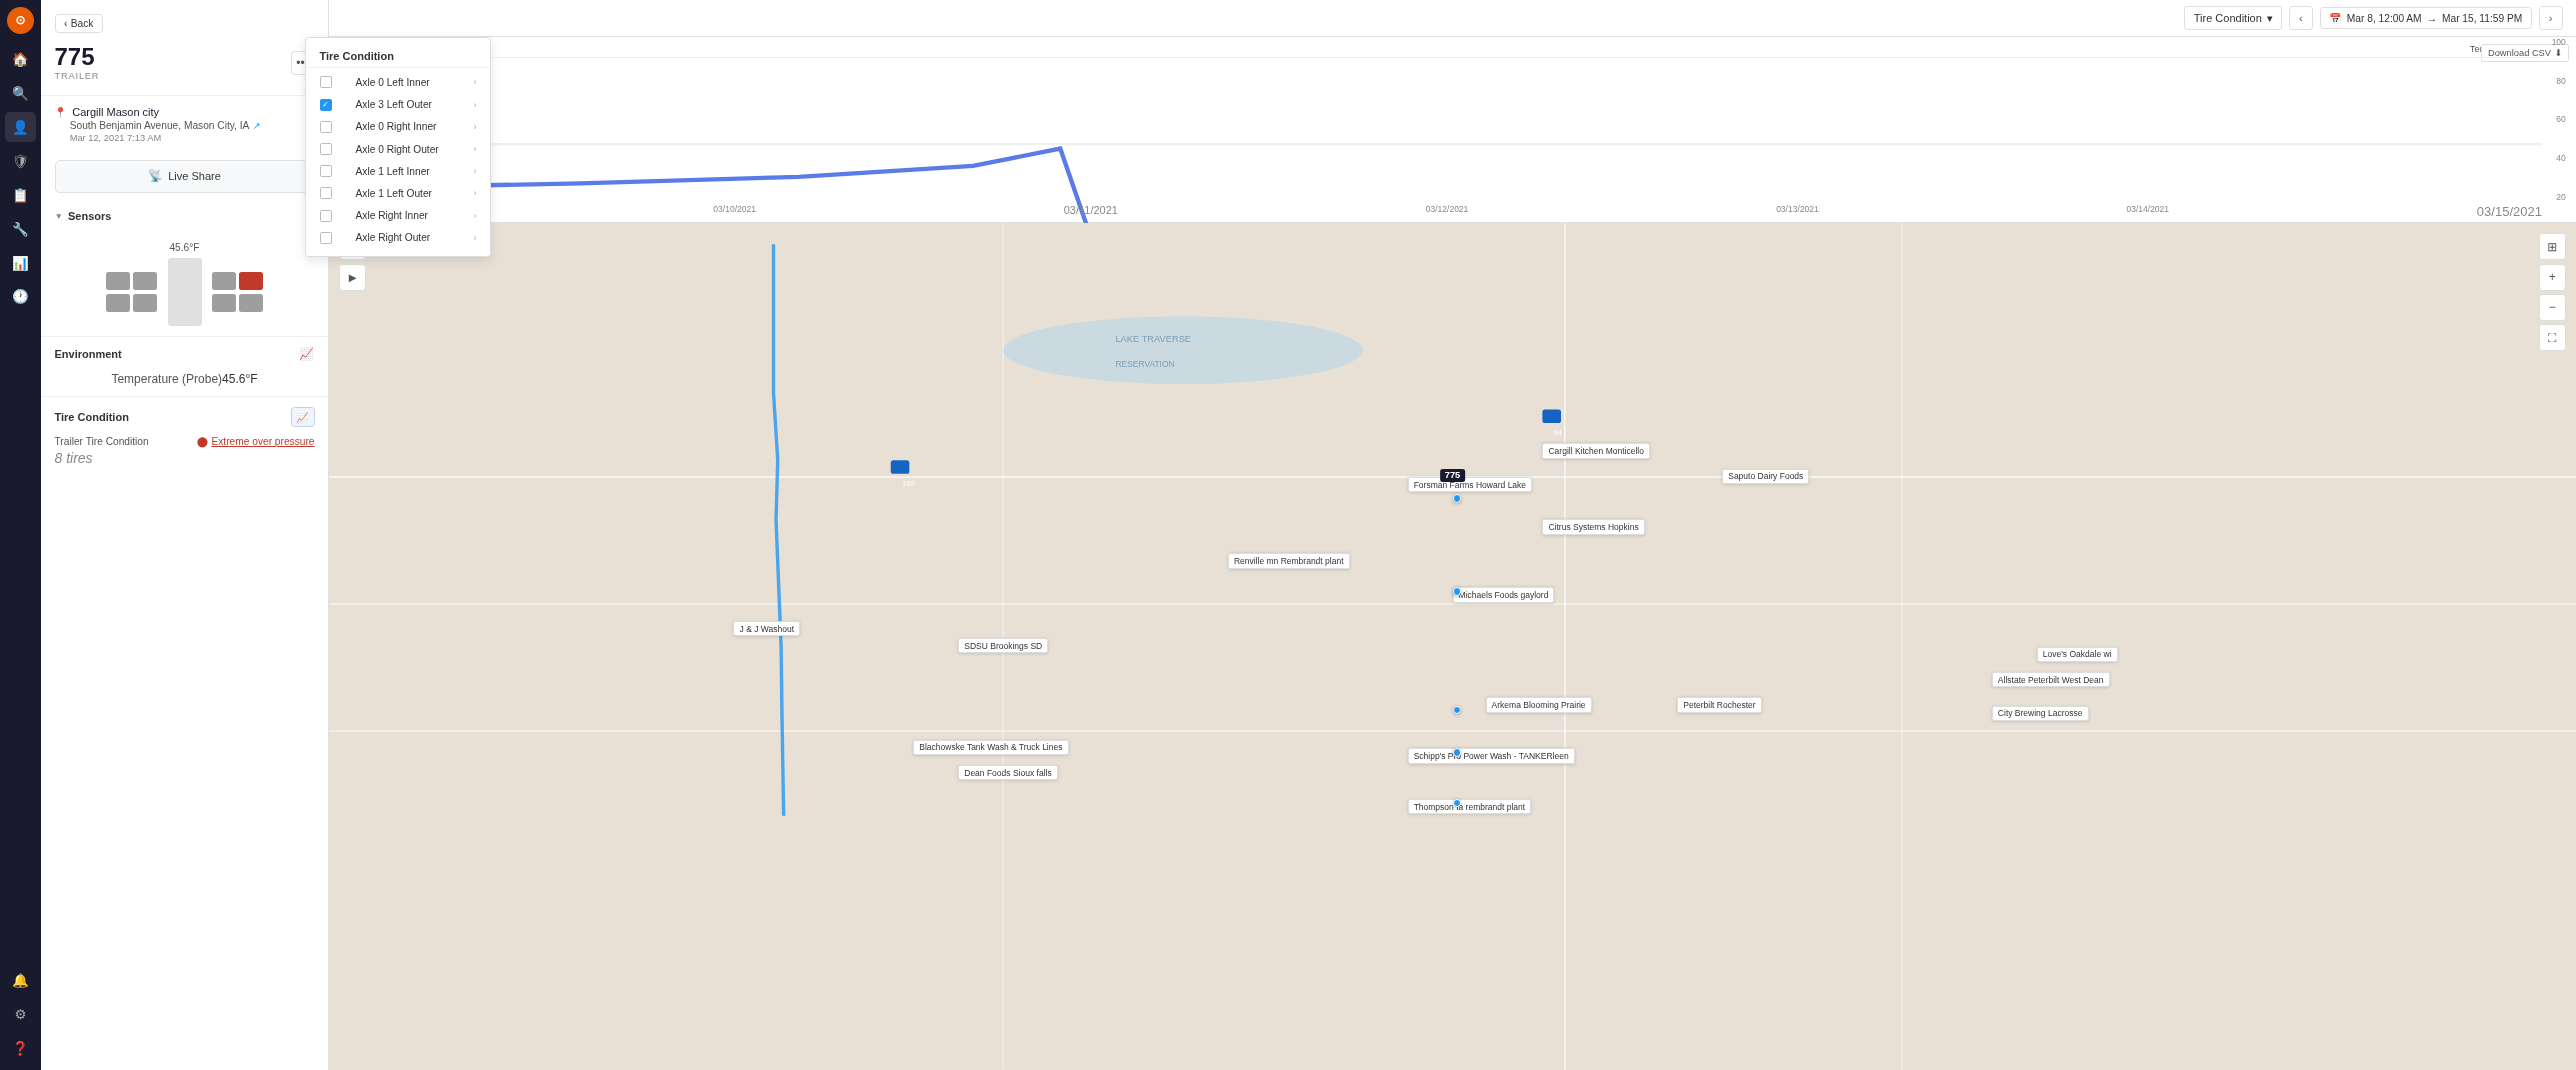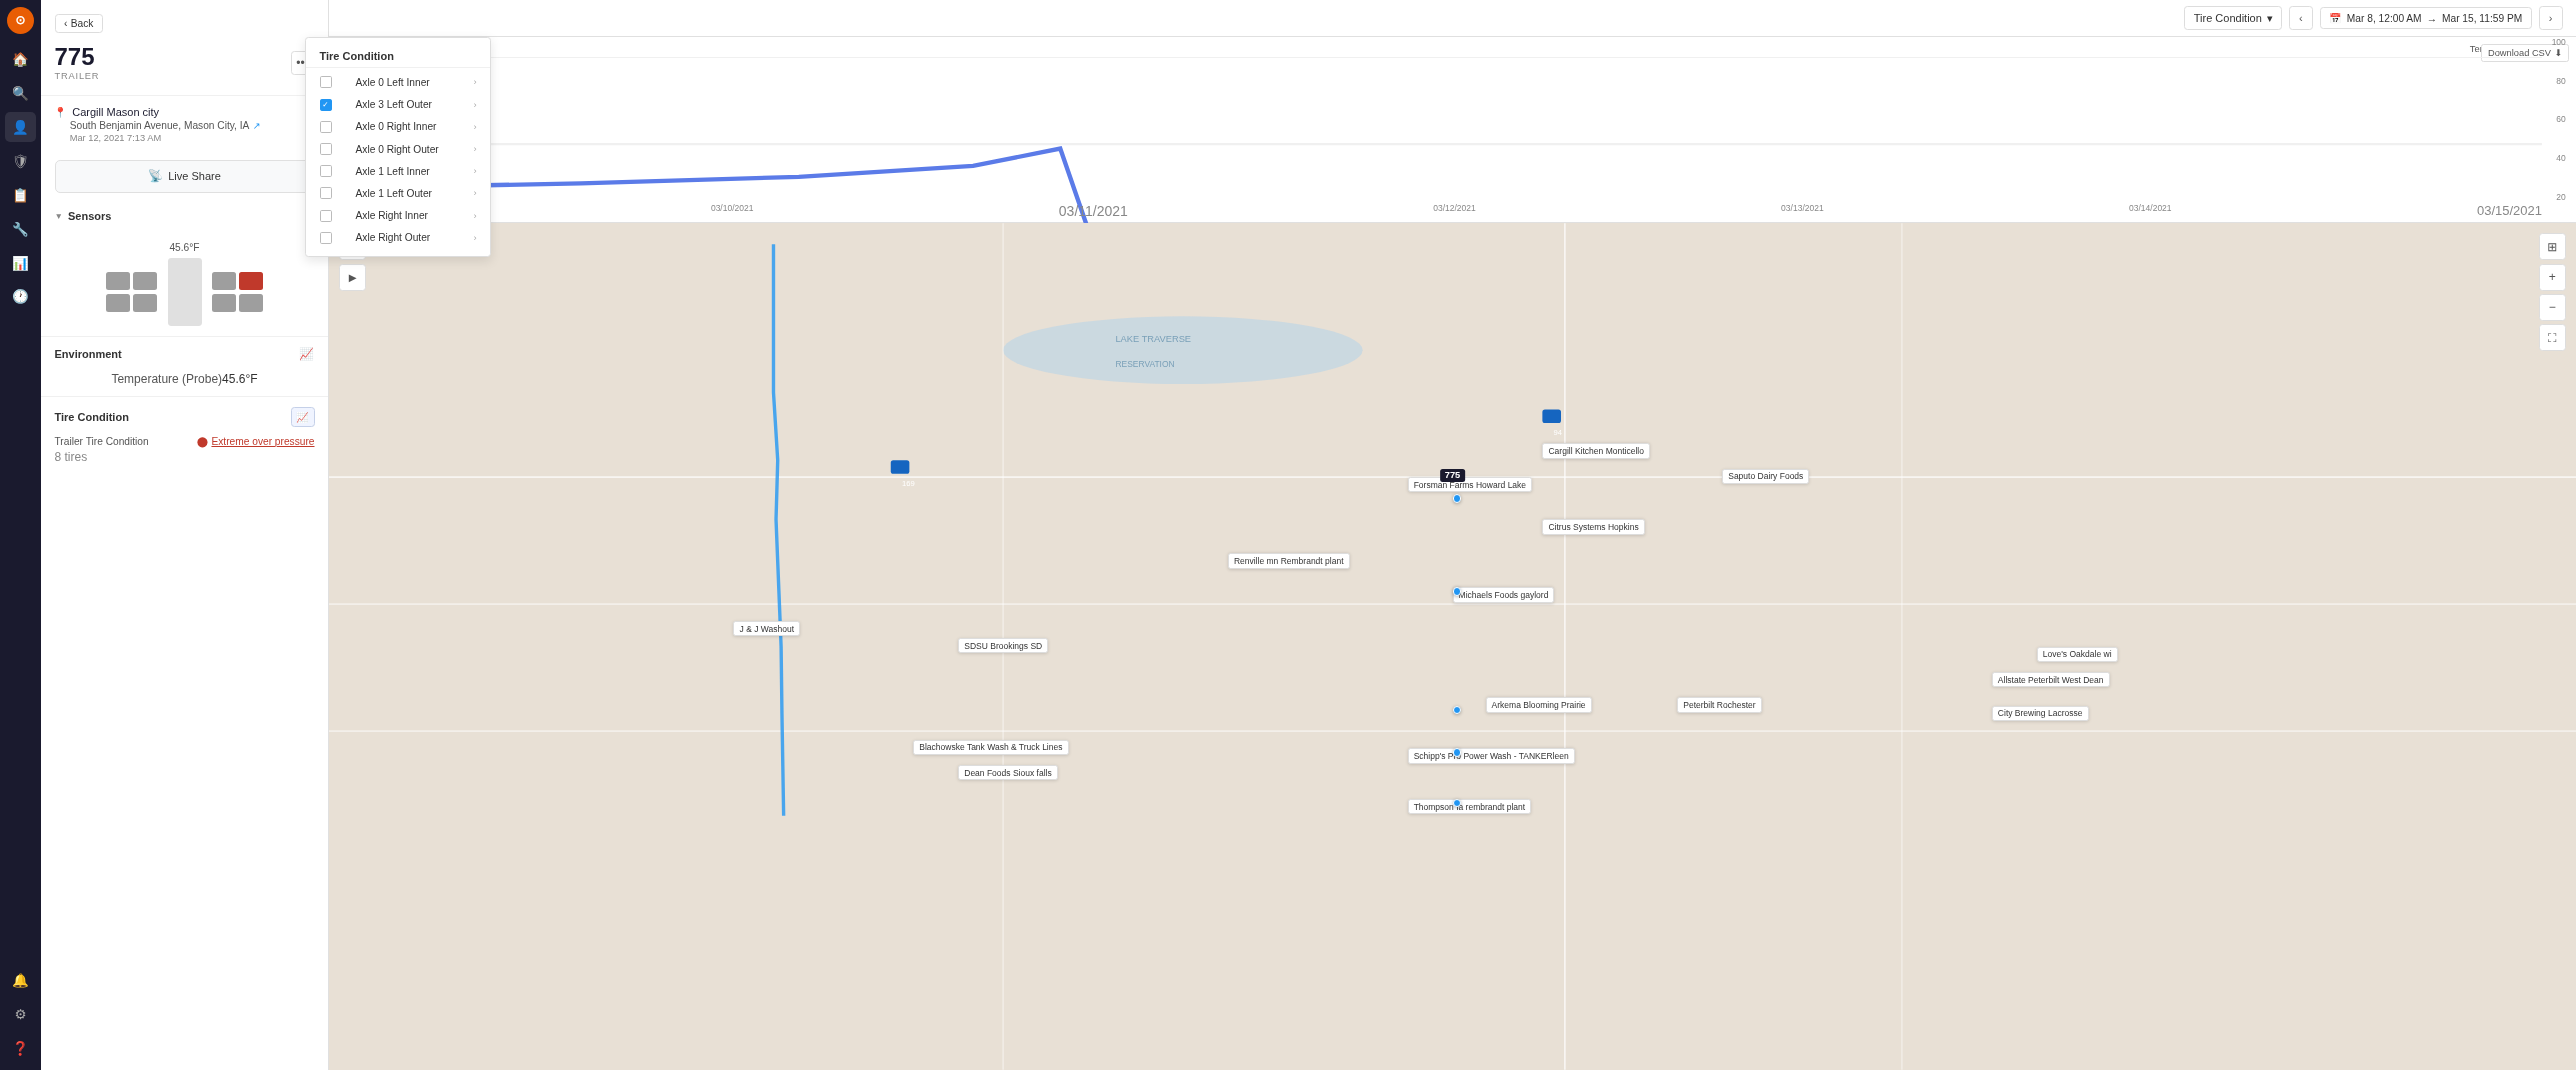--- a/index.html
+++ b/index.html
@@ -118,21 +118,21 @@
       font-size: 11px; font-weight: 600; color: #333; padding: 3.4px 0 6.8px;
     }
     .tire-cond-btn {
       background: #f0f4ff; border: 0.8px solid #c5d0e8; border-radius: 3.4px;
       width: 24px; height: 20.3px; display: flex; align-items: center; justify-content: center;
       cursor: pointer; color: #4a6cf7; font-size: 10.2px;
     }
     .tire-cond-row { display: flex; justify-content: space-between; font-size: 10.2px; padding: 1.7px 0; }
     .tire-cond-label { color: #555; }
     .tire-cond-value { display: flex; align-items: center; gap: 3.4px; color: #c0392b; font-size: 10.2px; }
-    .tire-cond-sub { font-size: 12px; color: #888; }
+    .tire-cond-sub { font-size: 14px; color: #888; font-style: italic; }
 
     
     .main-content {
       flex: 1;
       display: flex;
       flex-direction: column;
       overflow: hidden;
     }
 
     
@@ -444,21 +444,21 @@
       <polyline points="0,60 100,58 200,55 280,50 320,42 340,100 400,95 500,92 520,115 560,115 600,115 700,115 800,115 900,115 1000,115" fill="none" stroke="#5b7be8" stroke-width="2"></polyline>
 
       <polyline points="0,140 100,138 200,136 280,140 350,138 400,135 450,80 500,78 600,78 700,78 800,79 900,78 1000,78" fill="none" stroke="#e88a5b" stroke-width="2"></polyline>
 
       <line x1="0" y1="80" x2="1000" y2="80" stroke="#999" stroke-width="1" stroke-dasharray="6,4"></line>
     </svg>
 
     <div style="position:absolute;bottom:3.4px;left:34px;right:34px;display:flex;justify-content:space-between;">
       <span style="font-size:8.5px;color:#888;">03/09/2021</span>
       <span style="font-size:8.5px;color:#888;">03/10/2021</span>
-      <span style="font-size:14px;color:#888;">03/11/2021</span>
+      <span style="font-size:11px;color:#888;">03/11/2021</span>
       <span style="font-size:8.5px;color:#888;">03/12/2021</span>
       <span style="font-size:8.5px;color:#888;">03/13/2021</span>
       <span style="font-size:8.5px;color:#888;">03/14/2021</span>
       <span style="font-size:13px;color:#888;">03/15/2021</span>
     </div>
   </div>
 
   <div class="map-area">
 
     <svg width="100%" height="100%" style="position:absolute;top:0;left:0;font-size:13px" viewBox="0 0 2654 1000">

